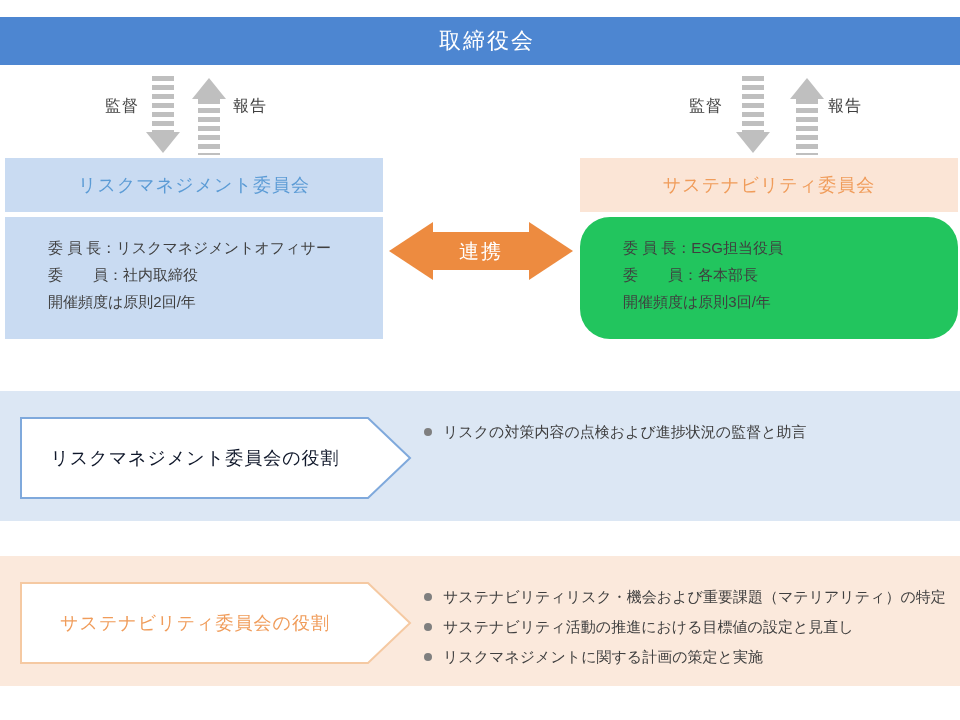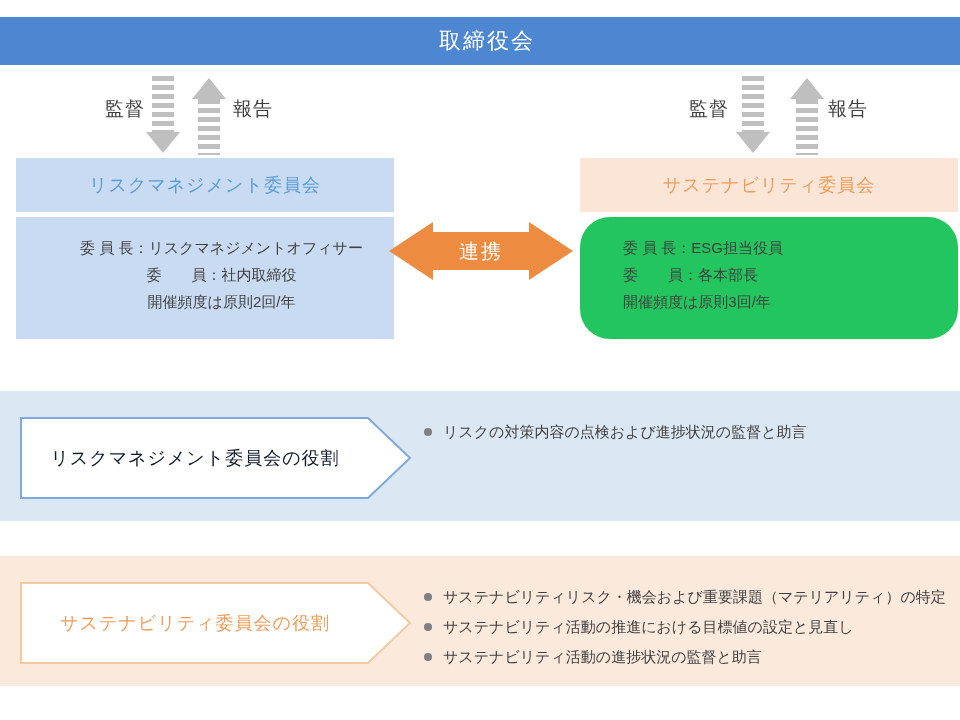--- a/index.html
+++ b/index.html
@@ -7,37 +7,37 @@
     position:relative;width:960px;height:720px;background:#ffffff;overflow:hidden;
     font-family:"Liberation Sans","DejaVu Sans",sans-serif;color:#3f3f3f;
   }
   
   .board-bar{
     position:absolute;left:0;top:17px;width:960px;height:48px;background:#4d86d1;
     display:flex;align-items:center;justify-content:center;
     color:#ffffff;font-size:22px;letter-spacing:2px;padding-left:7px;
   }
   
-  .flow-label{position:absolute;font-size:19px;color:#3f3f3f;letter-spacing:1px;text-align:center;}
+  .flow-label{position:absolute;font-size:16px;color:#3f3f3f;letter-spacing:1px;text-align:center;}
   .striped-arrow{position:absolute;display:flex;flex-direction:column;align-items:center;}
   .arrow-shaft-striped{
     width:22px;height:56px;
     background:repeating-linear-gradient(to bottom,#bfbfbf 0 5px,#ffffff 5px 9px);
   }
   .arrow-head-down{
     width:0;height:0;border-left:17px solid transparent;border-right:17px solid transparent;
     border-top:21px solid #bfbfbf;
   }
   .arrow-head-up{
     width:0;height:0;border-left:17px solid transparent;border-right:17px solid transparent;
     border-bottom:21px solid #bfbfbf;
   }
   
   .committee{position:absolute;top:158px;width:378px;}
-  .committee.left{left:16px;text-align:center;}
+  .committee.left{left:5px;}
   .committee.right{left:580px;}
   .committee-header{
     height:54px;display:flex;align-items:center;justify-content:center;
     font-size:18px;letter-spacing:1px;
   }
   .committee.left .committee-header{background:#c9dbf2;color:#5b9bd5;}
   .committee.right .committee-header{background:#fbe5d6;color:#f09c5a;}
   .committee-body{
     margin-top:5px;height:105px;padding:17px 10px 0 43px;
     font-size:15px;line-height:27px;color:#3f3f3f;
@@ -151,17 +151,17 @@
   </div>
 
   <div class="role-band orange">
     <svg class="role-label-shape" width="392" height="82" viewBox="0 0 392 82">
       <polygon points="1,1 348,1 390,41 348,81 1,81" fill="#ffffff" stroke="#f5c9a2" stroke-width="2"></polygon>
     </svg>
     <div class="role-label-text">サステナビリティ委員会の役割</div>
     <ul class="role-bullets">
       <li>サステナビリティリスク・機会および重要課題（マテリアリティ）の特定</li>
       <li>サステナビリティ活動の推進における目標値の設定と見直し</li>
-      <li>サステナビリティ活動の進捗状況の監督と助言</li>
+      <li>リスクマネジメントに関する計画の策定と実施</li>
     </ul>
   </div>
 
 </div>
 
 </body></html>

